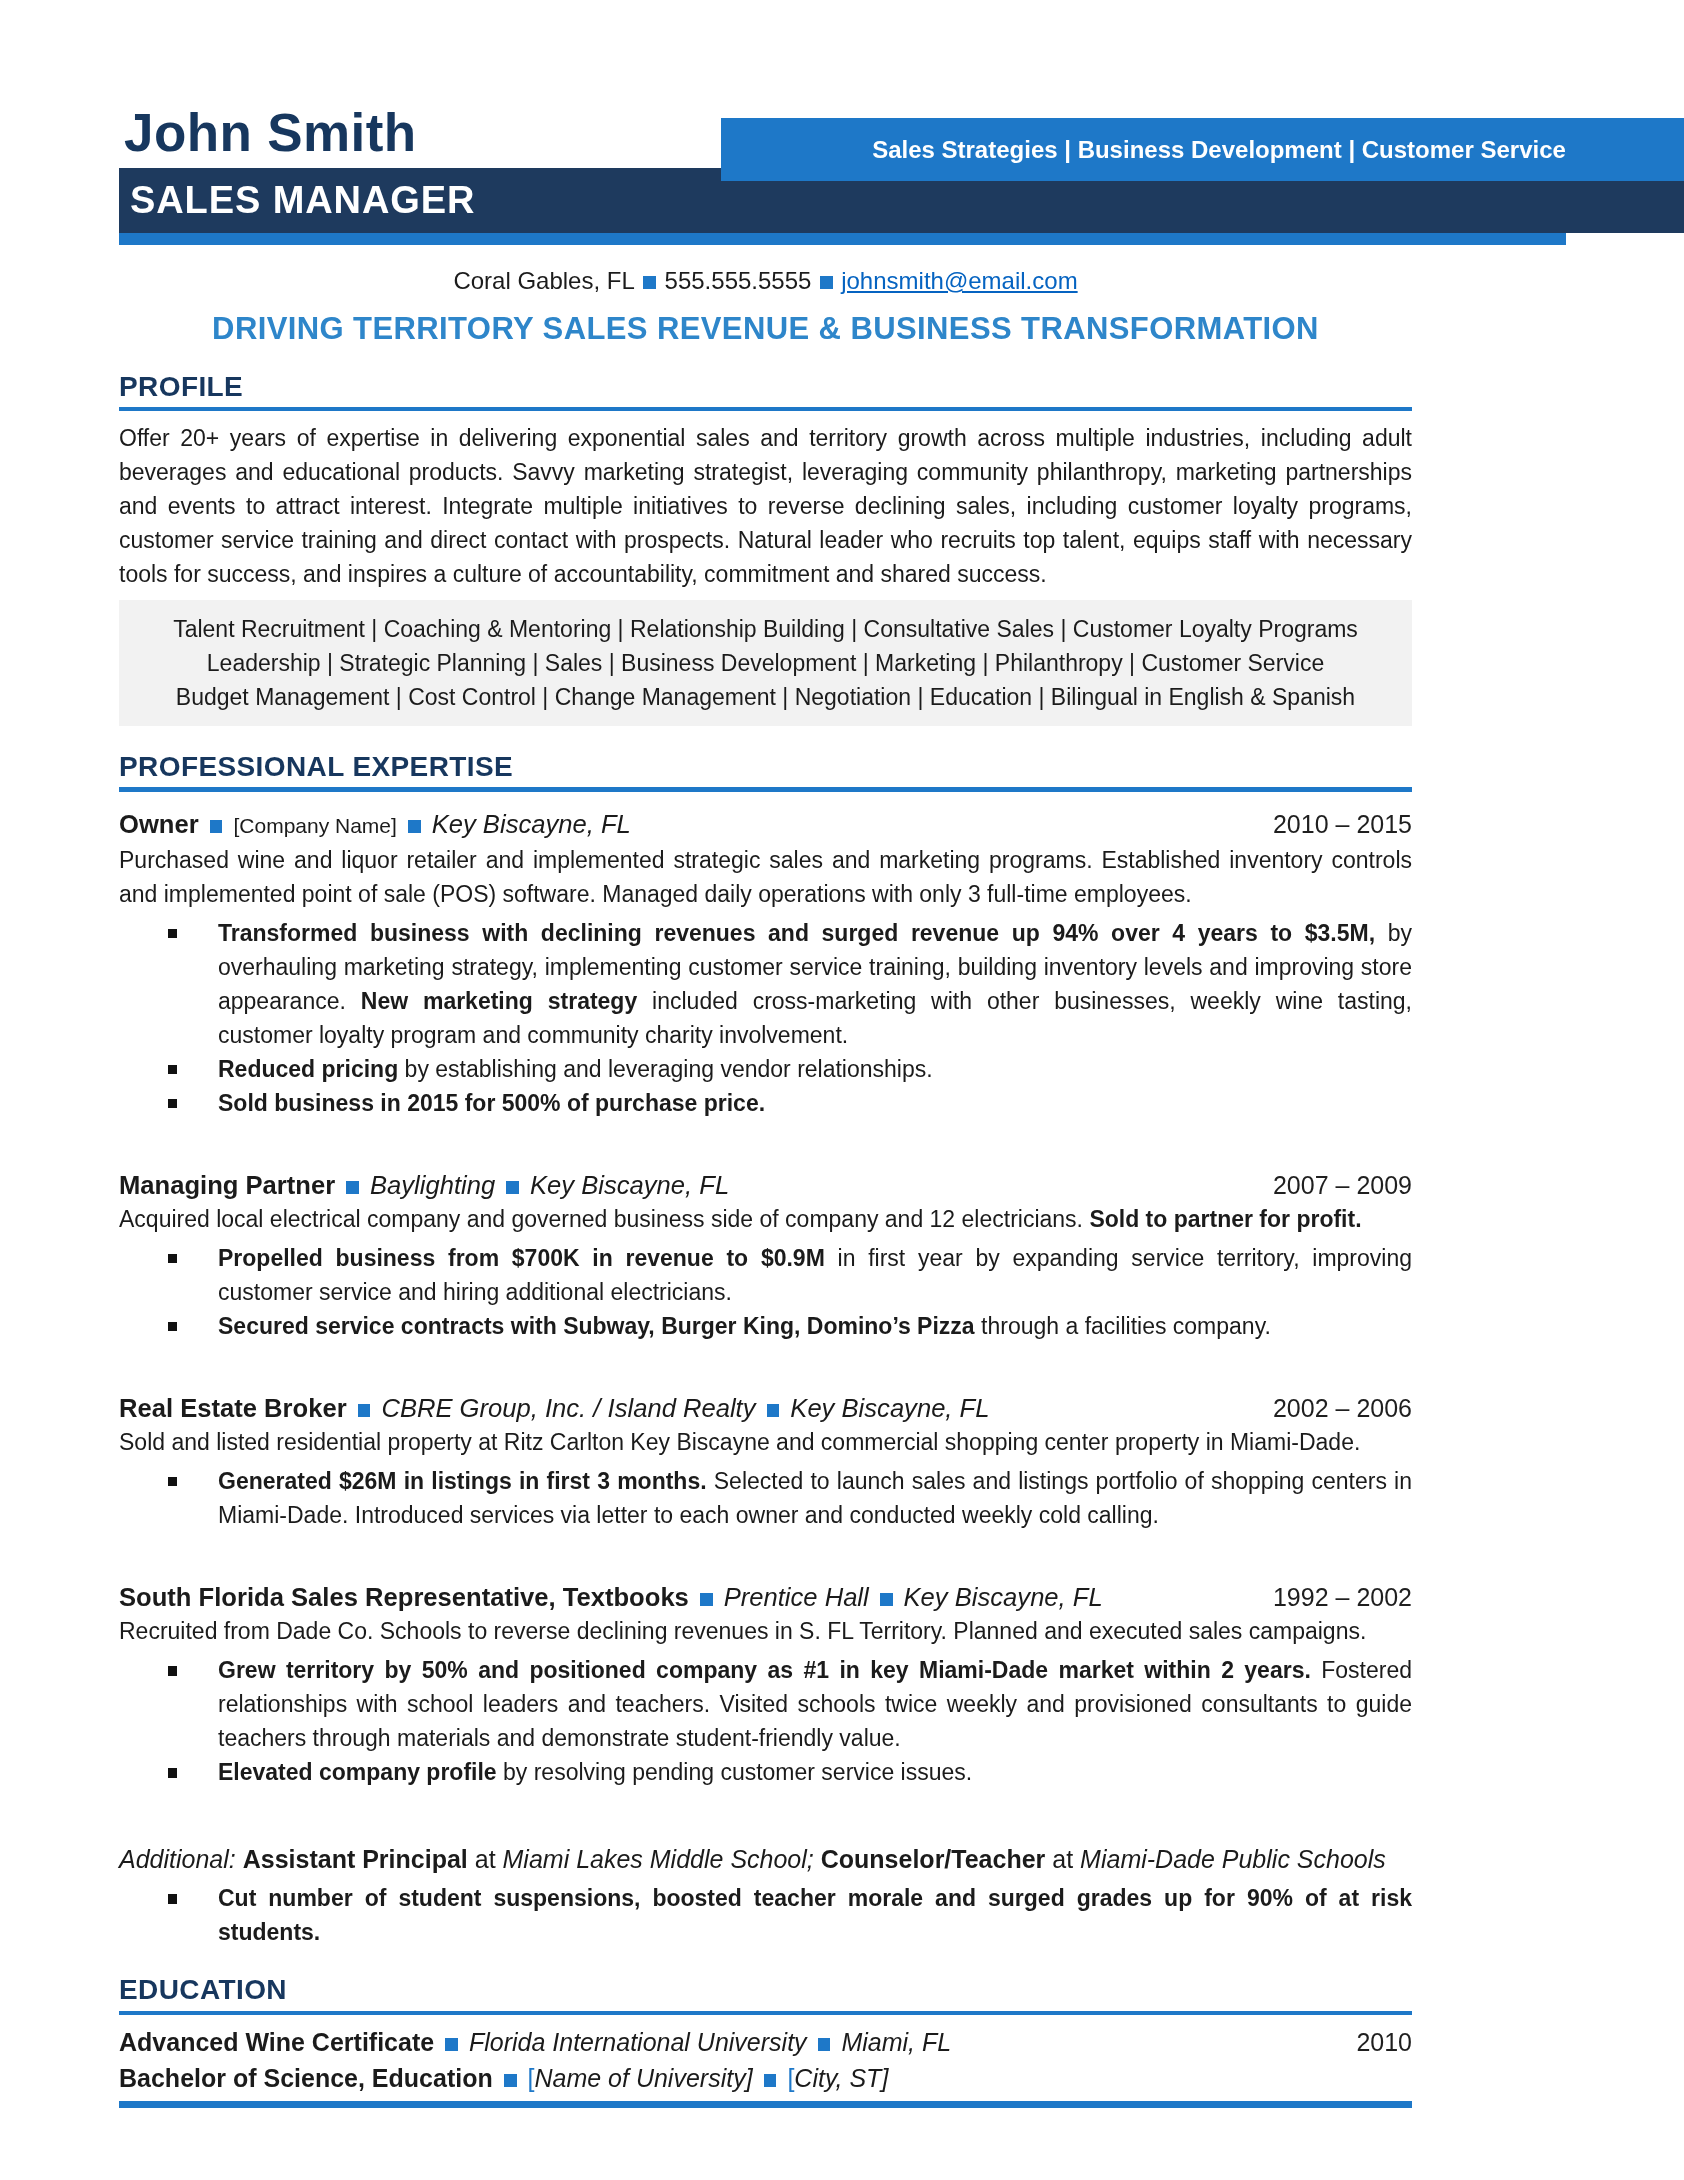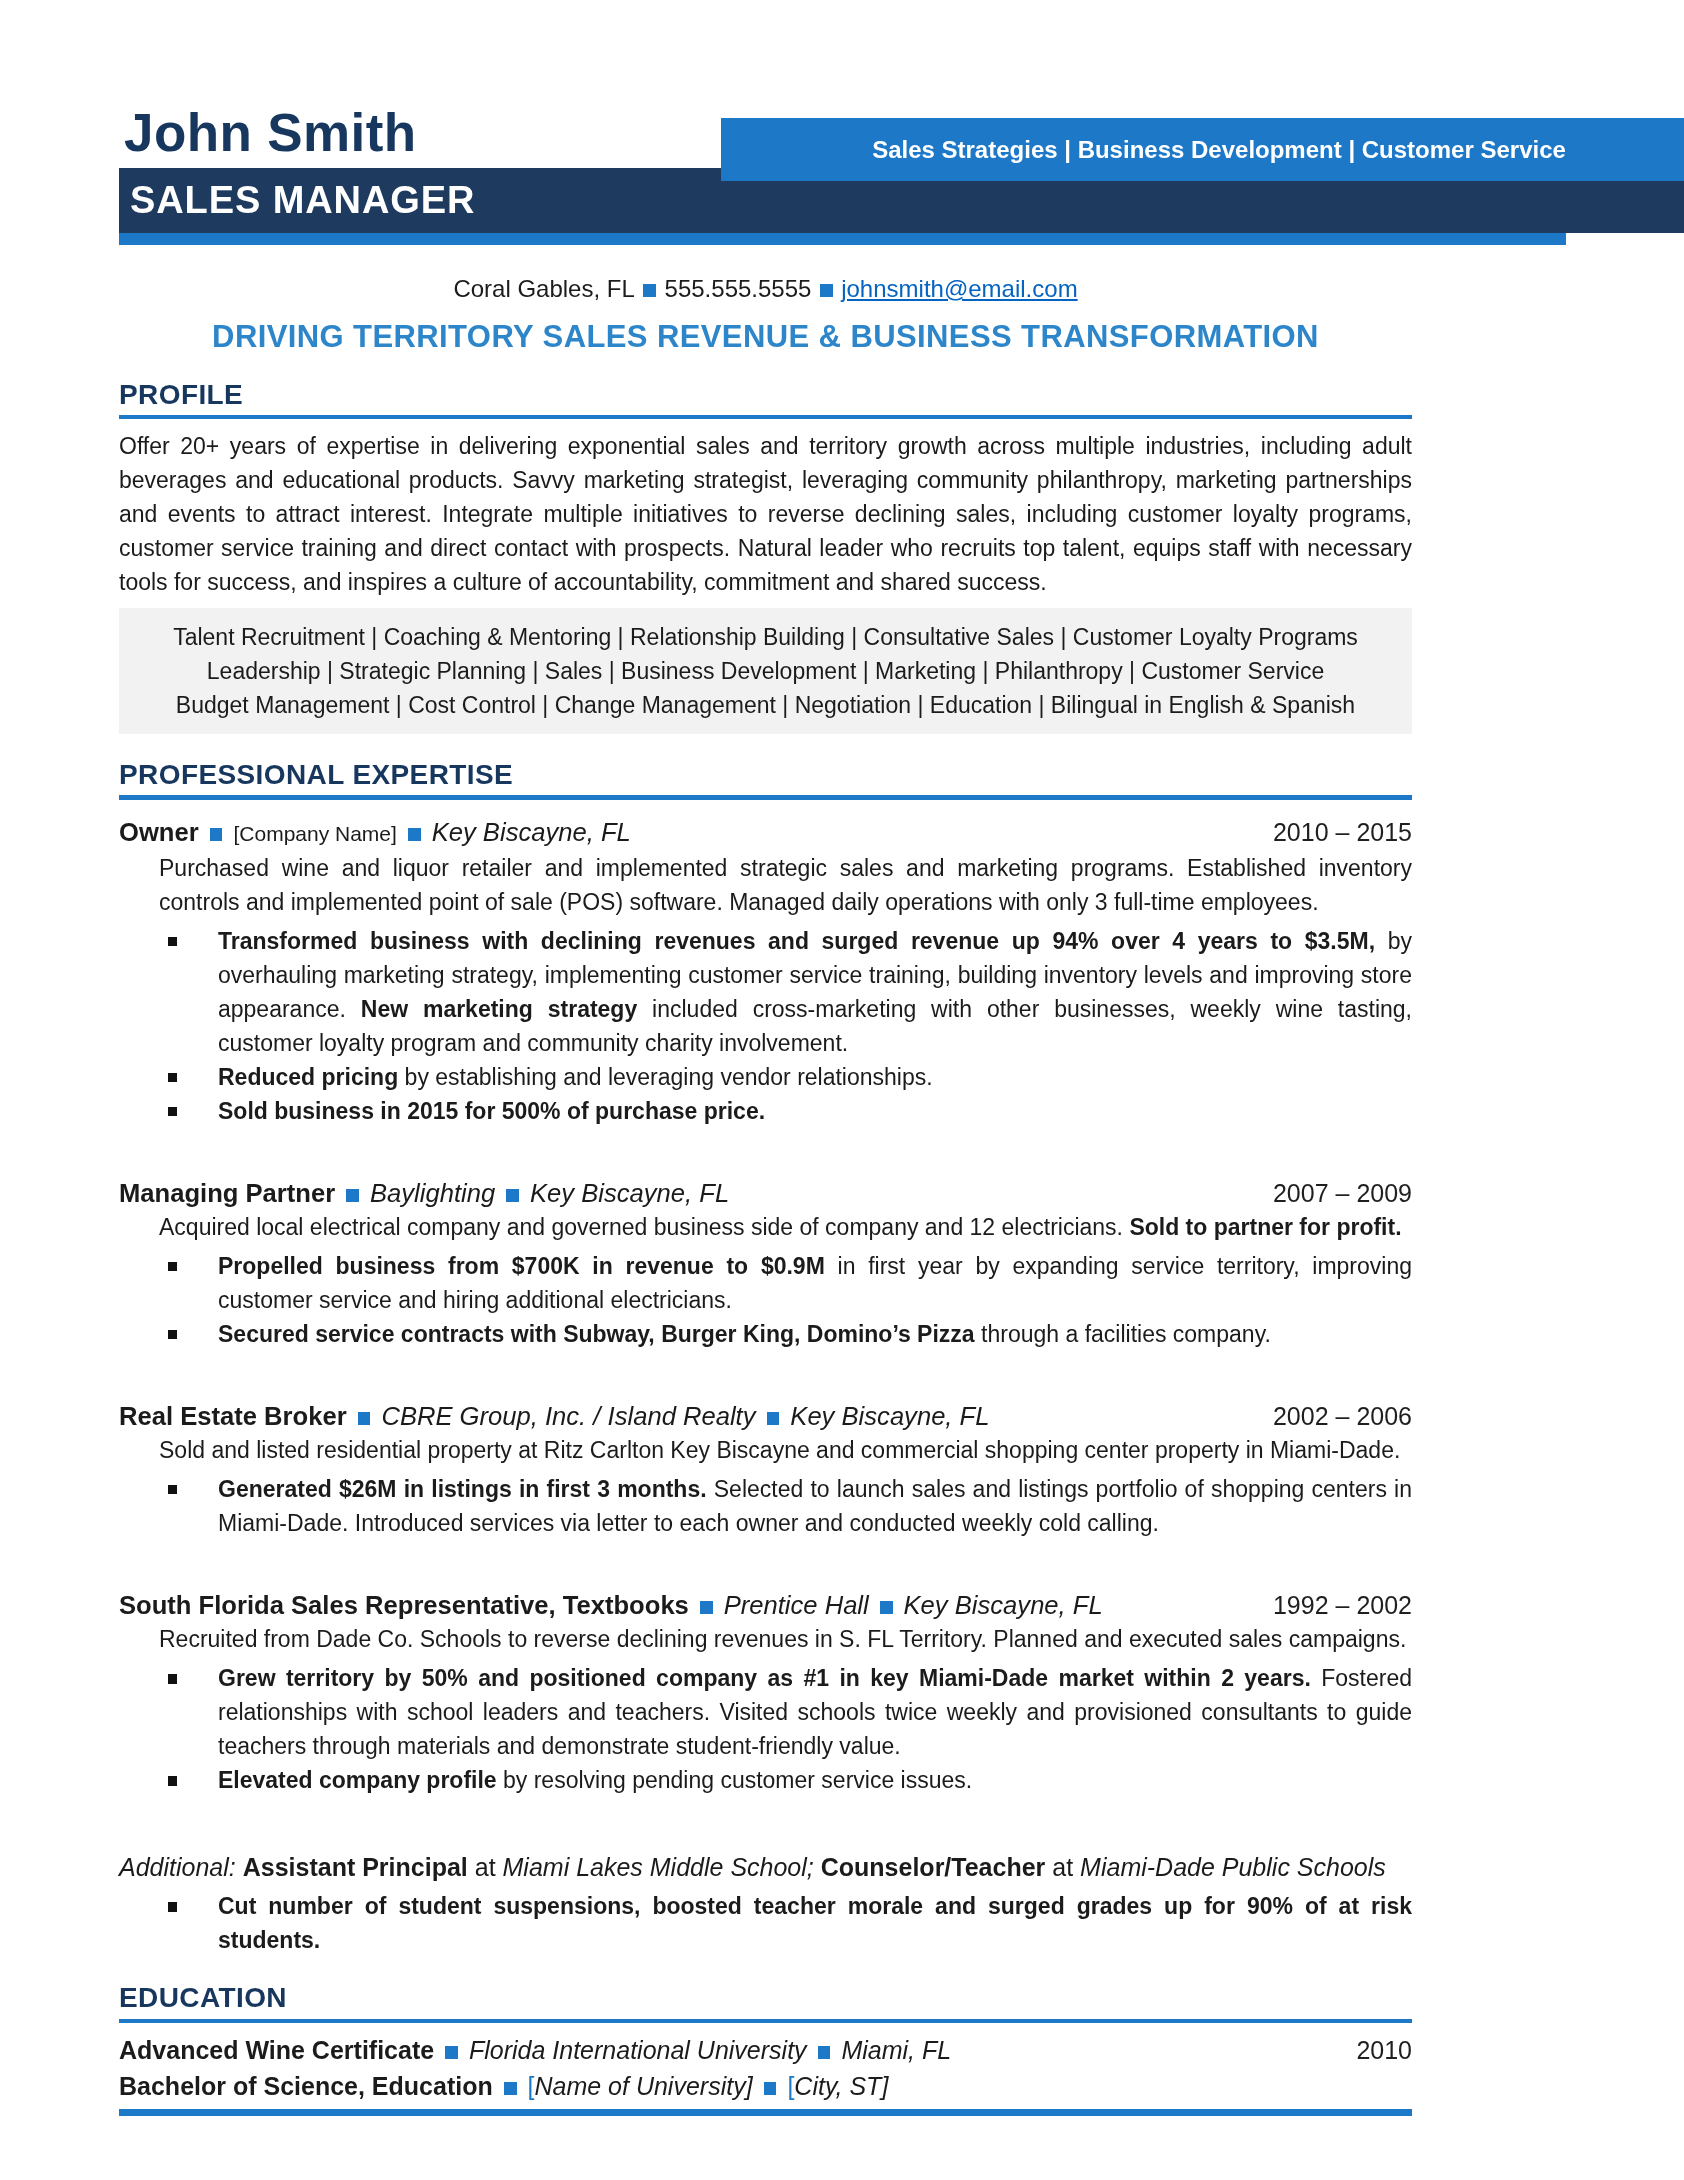--- a/index.html
+++ b/index.html
@@ -8,40 +8,40 @@
   .i{font-style:italic;}
   .c{color:#1e78c8;font-style:normal;}
   
   .hdr-name{position:absolute;left:124px;top:102px;font-size:53px;font-weight:bold;color:#17375e;letter-spacing:0.4px;}
   .hdr-badge{position:absolute;left:721px;top:118px;width:996px;height:63px;background:#1e78c8;color:#ffffff;
              font-size:24px;font-weight:bold;text-align:center;line-height:63px;z-index:3;}
   .hdr-bar{position:absolute;left:119px;top:168px;width:1591px;height:65px;background:#1e3a5e;z-index:2;}
   .hdr-role{color:#ffffff;font-size:38px;font-weight:bold;line-height:65px;padding-left:11px;letter-spacing:0.9px;}
   .hdr-strip{position:absolute;left:119px;top:233px;width:1447px;height:12px;background:#1e78c8;z-index:2;}
   
-  .content{position:absolute;left:0;top:16px;width:1530px;padding:256px 118px 0 119px;box-sizing:border-box;}
+  .content{position:absolute;left:0;top:8px;width:1530px;padding:256px 118px 0 119px;box-sizing:border-box;}
   .contact{
     text-align:center;font-size:24px;line-height:34px;color:#1c1c1c;}
   .sq{display:inline-block;width:12.8px;height:12.8px;background:#1e78c8;margin:0 11px;}
   .contact .sq{margin:0 8.5px;}
   a.email{color:#0563c1;text-decoration:underline;}
   .tagline{text-align:center;font-size:31px;font-weight:bold;color:#2e86ca;line-height:34px;margin-top:13.6px;letter-spacing:0.4px;}
   h2.sec{margin:24px 0 0 0;font-size:28px;line-height:34px;color:#17375e;letter-spacing:0.4px;}
   .rule{height:4.3px;background:#1e78c8;margin-top:3.4px;}
   .para{margin-top:10.2px;font-size:23px;line-height:34px;text-align:justify;}
   .skillbox{margin-top:8.5px;background:#f2f2f2;padding:12px 25.6px;text-align:center;}
   .skill-line{font-size:23px;line-height:34px;}
   
   .job{margin-top:48px;}
   .job.first{margin-top:15.3px;}
   .jhead{font-size:25.6px;line-height:34px;}
   .jtitle{font-weight:bold;}
   .jcomp.bracket{font-size:21px;}
   .jdates{float:right;font-size:25px;color:#1f1f1f;}
-  .jsum{font-size:23px;line-height:34px;text-align:justify;margin-left:40px;}
+  .jsum{font-size:23px;line-height:34px;text-align:justify;}
   .bullets{margin-top:5.1px;}
   .bl{position:relative;padding-left:99px;font-size:23px;line-height:34px;text-align:justify;}
   .bmark{position:absolute;left:49px;top:12.8px;width:9.4px;height:9.4px;background:#111111;}
   .addl{margin-top:53px;font-size:25px;line-height:34px;}
   
   .edu-block{margin-top:8.5px;}
   .eduline{font-size:25px;line-height:36px;}
   .eduline .jtitle{font-size:25px;}
   .bottombar{height:7.7px;background:#1e78c8;margin-top:5.1px;}
 </style>

